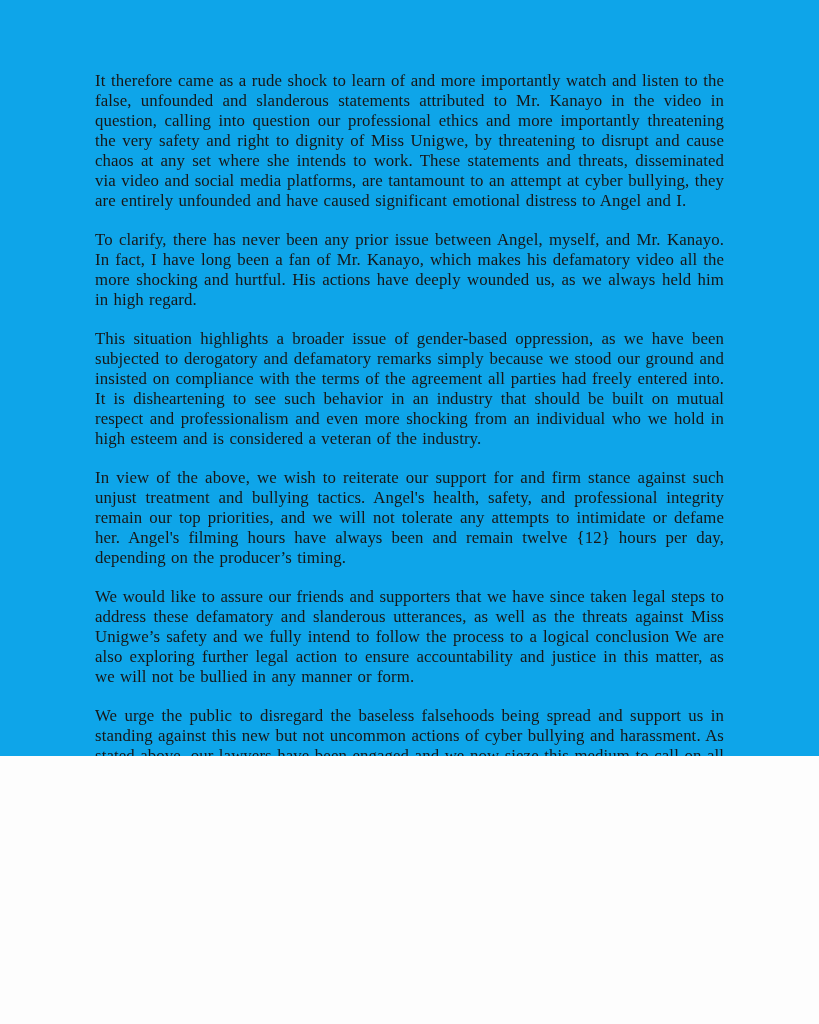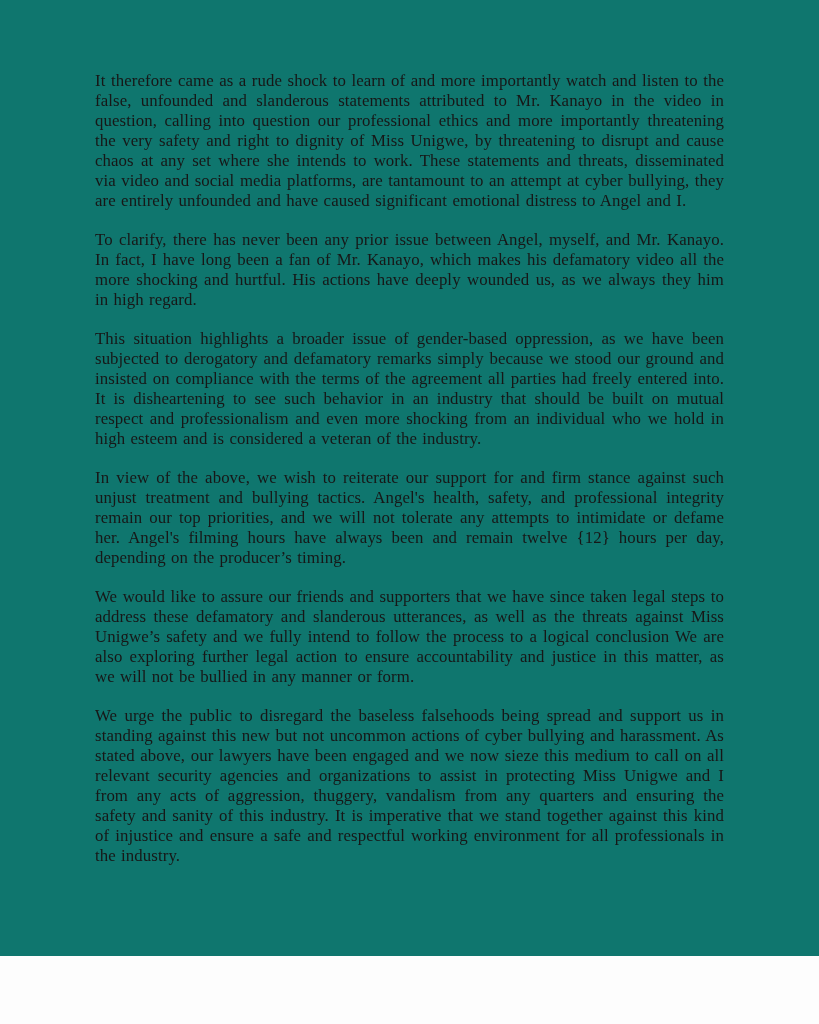--- a/index.html
+++ b/index.html
@@ -4,22 +4,22 @@
   <style>
     * { margin: 0; padding: 0; box-sizing: border-box; }
     html, body {
       width: 819px;
       background: #fdfdfd;
       font-family: "Liberation Serif", "DejaVu Serif", serif;
     }
     .page {
       position: relative;
       width: 819px;
-      height: 956px;
-      background: #0f766e;
+      height: 756px;
+      background: #0ea5e9;
       overflow: hidden;
     }
     .text-block {
       position: absolute;
       left: 95px;
       top: 71px;
       width: 629px;
       color: #171717;
     }
     .text-block p {
@@ -31,19 +31,19 @@
       margin-bottom: 19px;
     }
     .text-block p:last-child { margin-bottom: 10px; }
   </style>
 </head>
 <body>
 
 <div class="page">
   <div class="text-block">
     <p>It therefore came as a rude shock to learn of and more importantly watch and listen to the false, unfounded and slanderous statements attributed to Mr. Kanayo in the video in question, calling into question our professional ethics and more importantly threatening the very safety and right to dignity of Miss Unigwe, by threatening to disrupt and cause chaos at any set where she intends to work. These statements and threats, disseminated via video and social media platforms, are tantamount to an attempt at cyber bullying, they are entirely unfounded and have caused significant emotional distress to Angel and I.</p>
-    <p>To clarify, there has never been any prior issue between Angel, myself, and Mr. Kanayo. In fact, I have long been a fan of Mr. Kanayo, which makes his defamatory video all the more shocking and hurtful. His actions have deeply wounded us, as we always they him in high regard.</p>
+    <p>To clarify, there has never been any prior issue between Angel, myself, and Mr. Kanayo. In fact, I have long been a fan of Mr. Kanayo, which makes his defamatory video all the more shocking and hurtful. His actions have deeply wounded us, as we always held him in high regard.</p>
     <p>This situation highlights a broader issue of gender-based oppression, as we have been subjected to derogatory and defamatory remarks simply because we stood our ground and insisted on compliance with the terms of the agreement all parties had freely entered into. It is disheartening to see such behavior in an industry that should be built on mutual respect and professionalism and even more shocking from an individual who we hold in high esteem and is considered a veteran of the industry.</p>
     <p>In view of the above, we wish to reiterate our support for and firm stance against such unjust treatment and bullying tactics. Angel's health, safety, and professional integrity remain our top priorities, and we will not tolerate any attempts to intimidate or defame her. Angel's filming hours have always been and remain twelve {12} hours per day, depending on the producer’s timing.</p>
     <p>We would like to assure our friends and supporters that we have since taken legal steps to address these defamatory and slanderous utterances, as well as the threats against Miss Unigwe’s safety and we fully intend to follow the process to a logical conclusion We are also exploring further legal action to ensure accountability and justice in this matter, as we will not be bullied in any manner or form.</p>
     <p>We urge the public to disregard the baseless falsehoods being spread and support us in standing against this new but not uncommon actions of cyber bullying and harassment. As stated above, our lawyers have been engaged and we now sieze this medium to call on all relevant security agencies and organizations to assist in protecting Miss Unigwe and I from any acts of aggression, thuggery, vandalism from any quarters and ensuring the safety and sanity of this industry. It is imperative that we stand together against this kind of injustice and ensure a safe and respectful working environment for all professionals in the industry.</p>
   </div>
 </div>
 
 </body></html>

